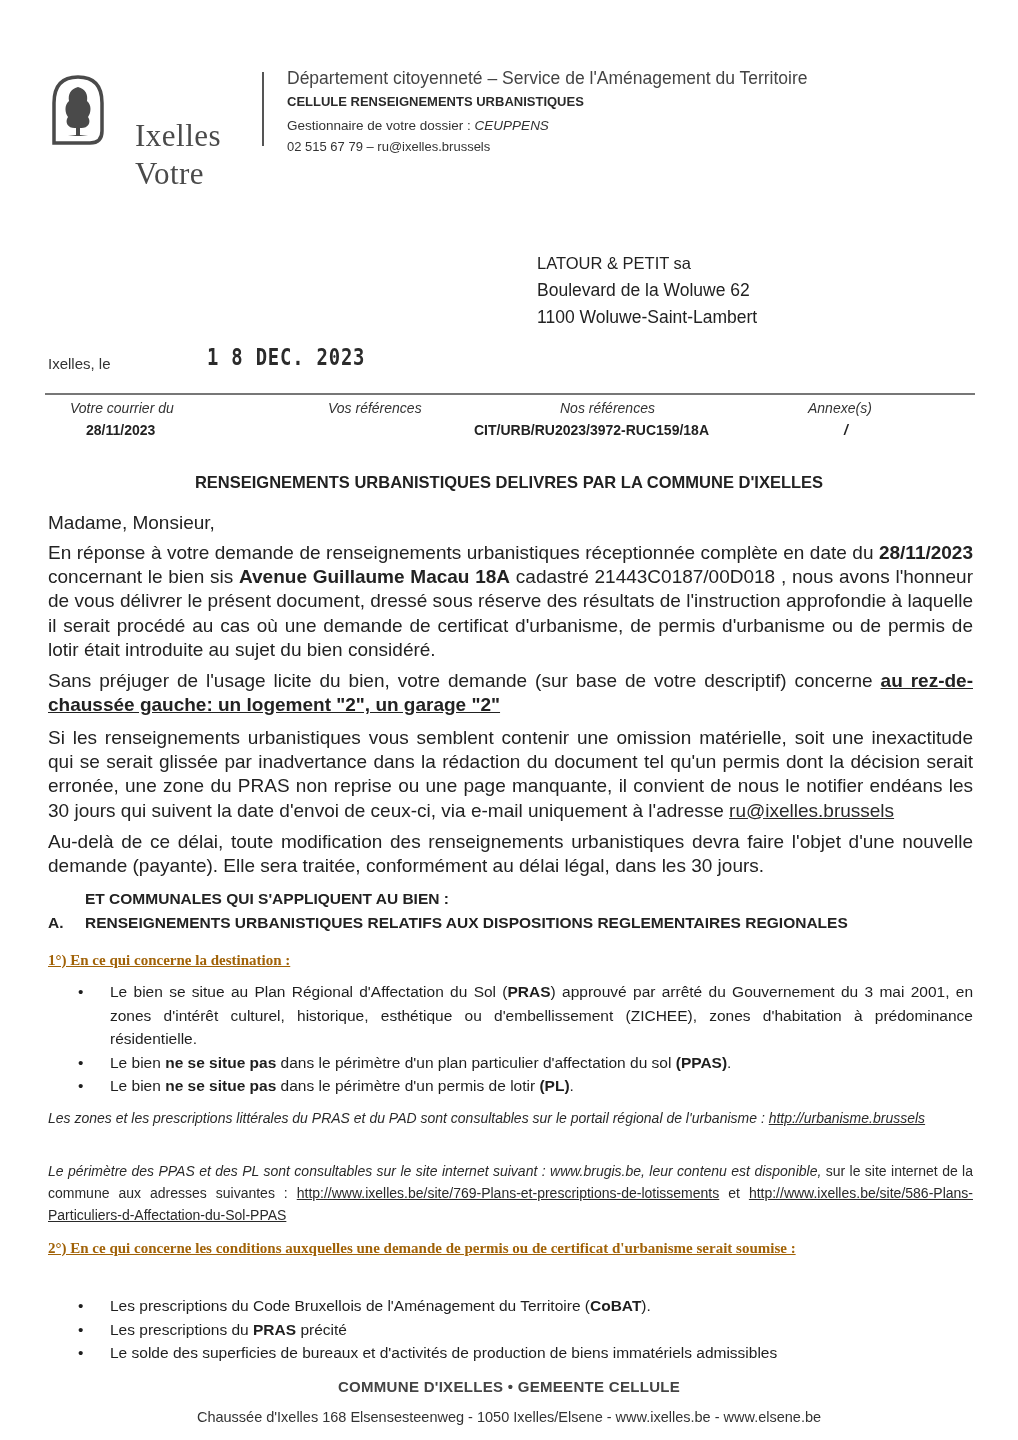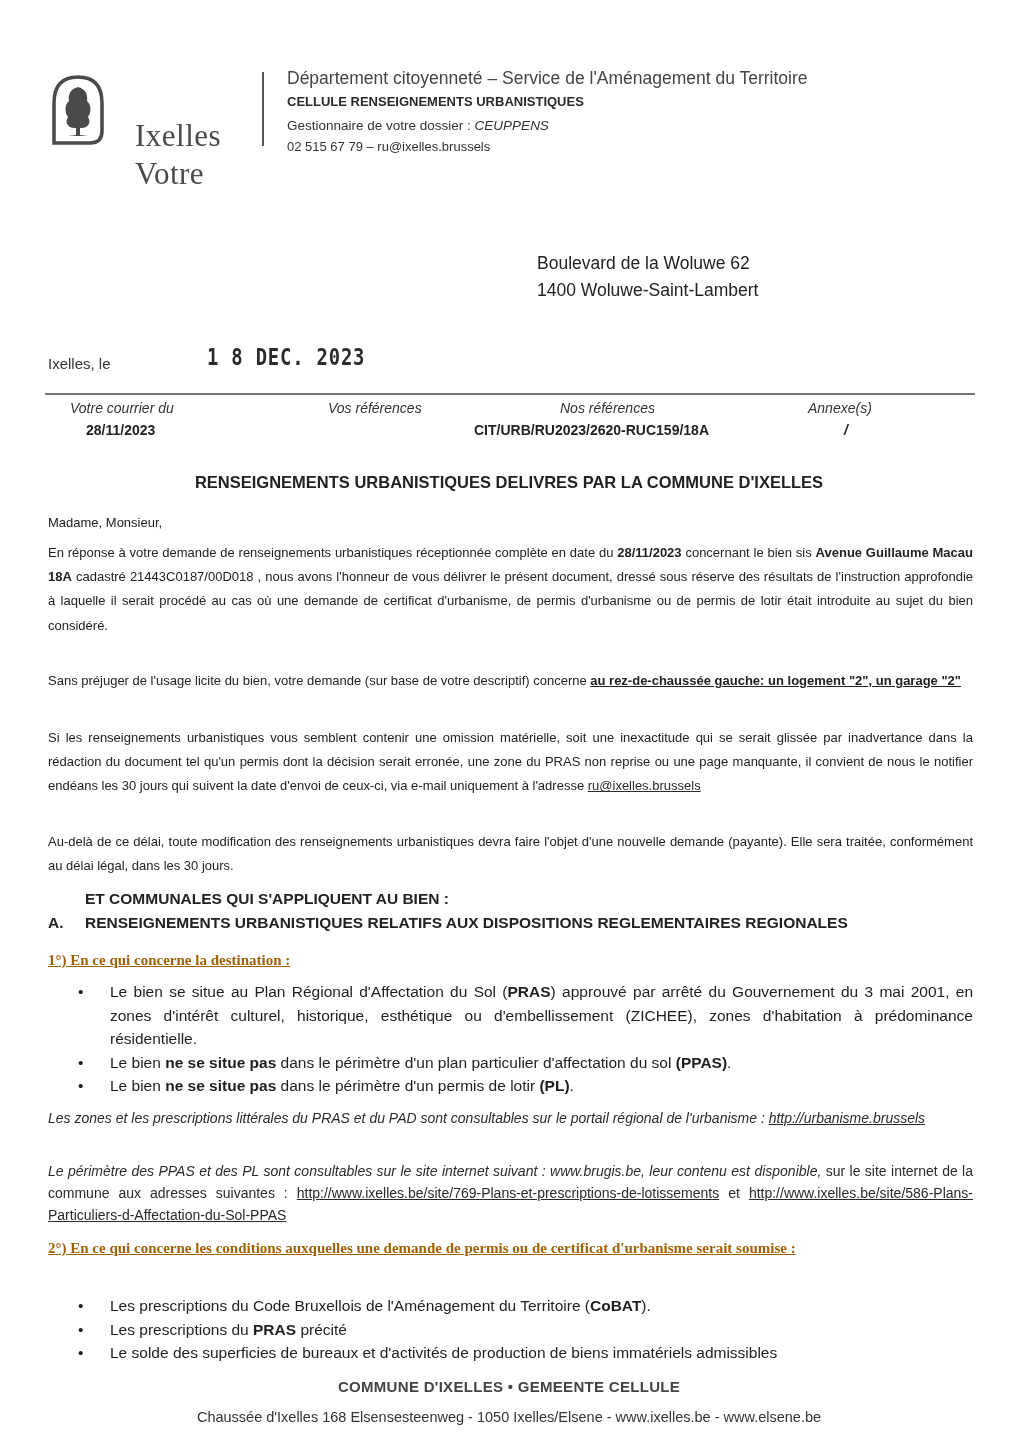--- a/index.html
+++ b/index.html
@@ -27,21 +27,21 @@
   .stamp { left: 207px; top: 344px; font-family: "DejaVu Sans Mono", monospace; font-size: 23px;
            font-weight: bold; color: #2b2b2b; transform: scaleX(0.82); transform-origin: left top; letter-spacing: 1px; }
 
   .rule { left: 45px; top: 393px; width: 930px; height: 1.5px; background: #777; }
 
   .refh { top: 400px; font-size: 14px; font-style: italic; color: #333; }
   .refv { top: 422px; font-size: 14px; font-weight: bold; color: #222; }
 
   .doc-title { left: 0; width: 1018px; top: 473px; text-align: center; font-size: 16.5px; font-weight: bold; color: #222; }
 
-  .body-text { left: 48px; width: 925px; font-size: 13px; line-height: 24.2px; color: #222; text-align: justify; }
+  .body-text { left: 48px; width: 925px; font-size: 19px; line-height: 24.2px; color: #222; text-align: justify; }
   .body-text b { font-weight: bold; }
   .u { text-decoration: underline; }
   .sechead { left: 48px; width: 925px; font-size: 15.5px; font-weight: bold; line-height: 24px; color: #222; }
   .sechead .letter { display: inline-block; width: 37px; }
   .sub { left: 48px; width: 930px; font-size: 15px; font-weight: bold; text-decoration: underline; line-height: 24px; color: #a16207; font-family: Liberation Serif, serif; }
 
   ul.bul { margin: 0; padding: 0; list-style: none; }
   ul.bul li { position: relative; padding-left: 62px; font-size: 15.5px; line-height: 23.5px; text-align: justify; }
   ul.bul li .dot { position: absolute; left: 30px; top: 0; }
 
@@ -66,35 +66,36 @@
 </div>
 <div class="abs vsep"></div>
 <div class="abs dept">Département citoyenneté – Service de l'Aménagement du Territoire</div>
 <div class="abs cellule">CELLULE RENSEIGNEMENTS URBANISTIQUES</div>
 <div class="abs gest">
   <span>Gestionnaire de votre dossier : </span><i>CEUPPENS</i>
 </div>
 <div class="abs contact">02 515 67 79 – ru@ixelles.brussels</div>
 
 <div class="abs recipient">
+  <div class="r1">LATOUR &amp; PETIT sa</div>
   <div>Boulevard de la Woluwe 62</div>
-  <div>1400 Woluwe-Saint-Lambert</div>
+  <div>1100 Woluwe-Saint-Lambert</div>
 </div>
 
 <div class="abs place">Ixelles, le</div>
 <div class="abs stamp">1 8 DEC. 2023</div>
 
 <div class="abs rule"></div>
 
 <div class="abs refh" style="left:70px">Votre courrier du</div>
 <div class="abs refv" style="left:86px">28/11/2023</div>
 <div class="abs refh" style="left:328px">Vos références</div>
 <div class="abs refv" style="left:340px"></div>
 <div class="abs refh" style="left:560px">Nos références</div>
-<div class="abs refv" style="left:474px">CIT/URB/RU2023/2620-RUC159/18A</div>
+<div class="abs refv" style="left:474px">CIT/URB/RU2023/3972-RUC159/18A</div>
 <div class="abs refh" style="left:808px">Annexe(s)</div>
 <div class="abs refv" style="left:844px;font-style:italic">/</div>
 
 <div class="abs doc-title">RENSEIGNEMENTS URBANISTIQUES DELIVRES PAR LA COMMUNE D'IXELLES</div>
 
 <div class="abs body-text" style="top:511px">Madame, Monsieur,</div>
 
 <div class="abs body-text" style="top:541px">
   <span>En réponse à votre demande de renseignements urbanistiques réceptionnée complète en date du </span><b>28/11/2023</b><span> concernant le bien sis  </span><b>Avenue Guillaume Macau 18A</b><span>  cadastré  21443C0187/00D018 , nous avons l'honneur de vous délivrer le présent document, dressé sous réserve des résultats de l'instruction approfondie à laquelle il serait procédé au cas où une demande de certificat d'urbanisme, de permis d'urbanisme ou de permis de lotir était introduite au sujet du bien considéré.</span>
 </div>

